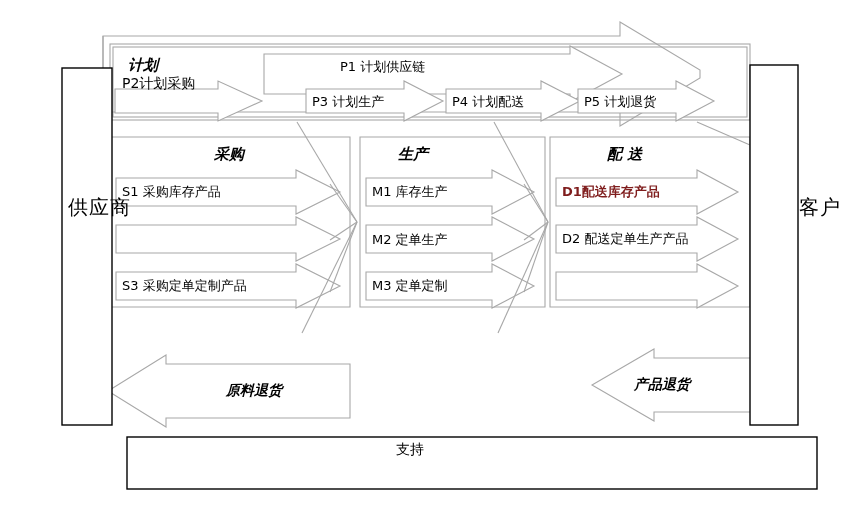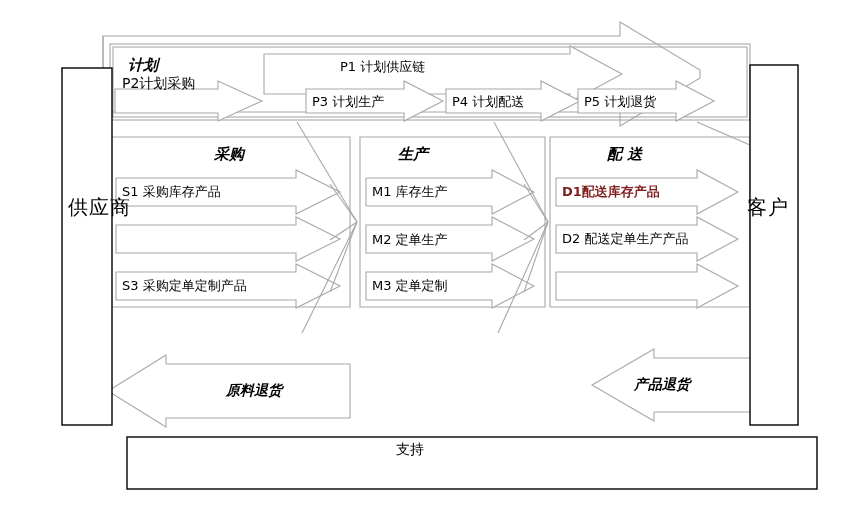--- a/index.html
+++ b/index.html
@@ -177,21 +177,21 @@
       <rect class="bkf" x="750" y="65" width="48" height="360"></rect>
     </g>
 
     <g>
       <rect class="bkf" x="127" y="437" width="690" height="52"></rect>
     </g>
   </svg>
 
   <div class="lbl lbl-vert endpoint-label" style="left:68px; top:197px; width:38px; font-size:20px;">供应商</div>
 
-  <div class="lbl lbl-vert endpoint-label" style="left:747px; top:197px; width:38px; font-size:20px;">客户</div>
+  <div class="lbl lbl-vert endpoint-label" style="left:799px; top:197px; width:38px; font-size:20px;">客户</div>
 
   <div class="lbl lbl-italic" style="left:120px; top:56px; font-size:15px;margin-left:8px;">计划</div>
 
   <div class="lbl lbl-italic" style="left:214px; top:145px; font-size:15px;">采购</div>
 
   <div class="lbl lbl-italic" style="left:398px; top:145px; font-size:15px;">生产</div>
 
   <div class="lbl lbl-italic" style="left:607px; top:145px; font-size:15px;">配 送</div>
 
   <div class="lbl" style="left:340px; top:58px; font-size:13px;">P1  计划供应链</div>

